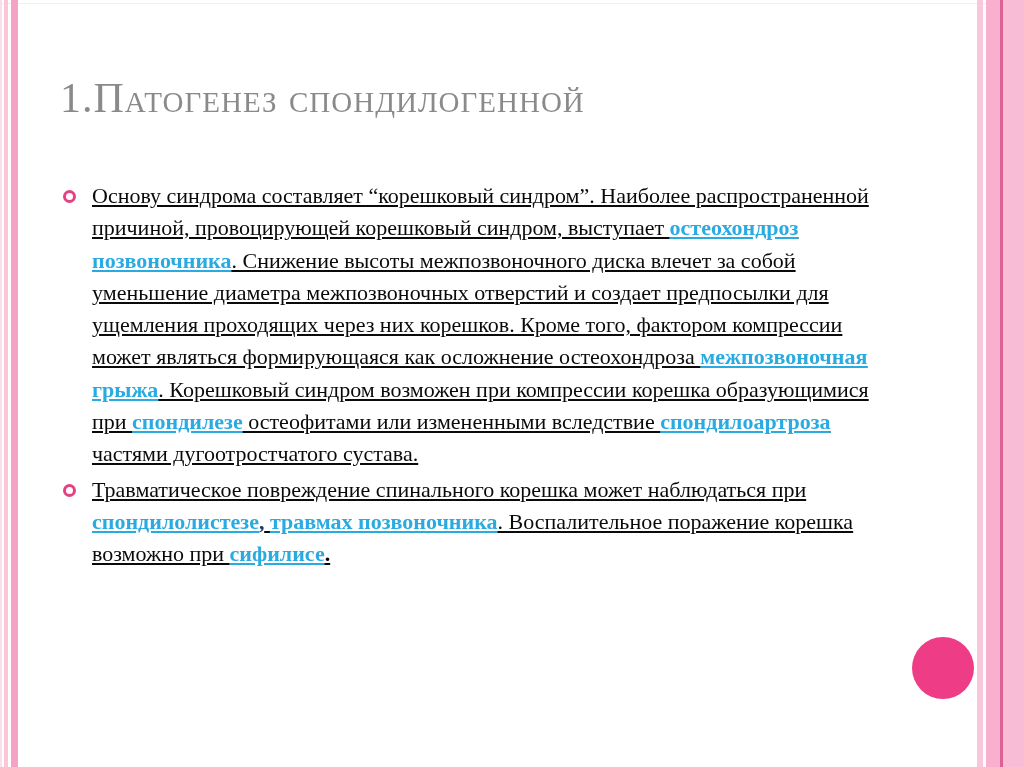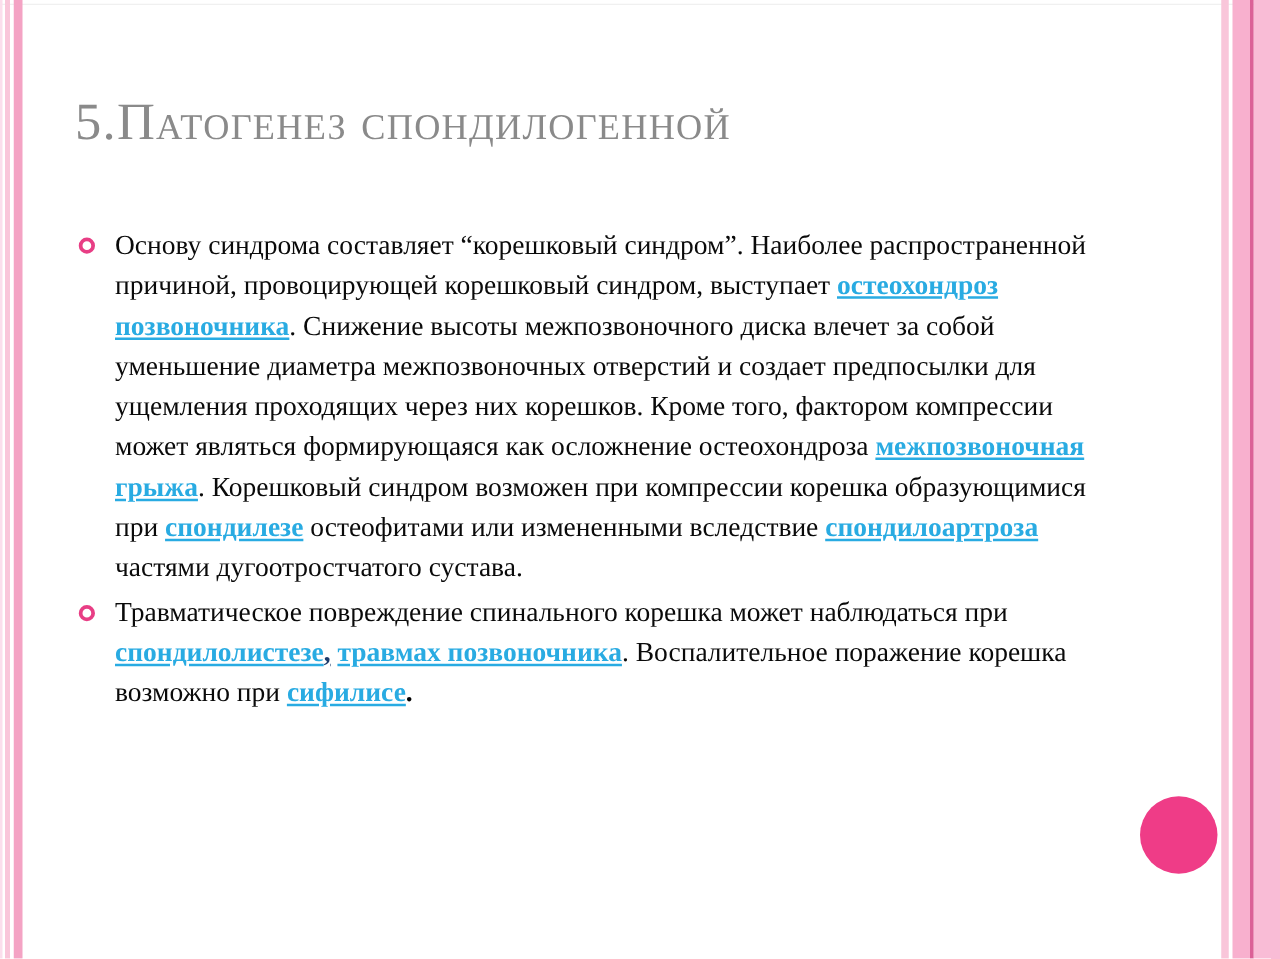--- a/index.html
+++ b/index.html
@@ -29,21 +29,21 @@
   .content{position:absolute;left:60px;top:180px;width:816px;}
   ul.bullets{list-style:none;margin:0;padding:0;}
   li.bullet{
     display:flex;align-items:flex-start;margin:0 0 3px 0;
     font-size:22px;line-height:32.3px;color:#0a0a0a;
   }
   .marker{
     flex:0 0 auto;width:7px;height:7px;border:3px solid #e83e85;
     border-radius:50%;margin:10px 16px 0 3px;background:transparent;
   }
-  .btext{flex:1 1 auto;}
+  .btext{flex:1 1 auto;text-decoration:underline;}
   .seg-plain{color:#0a0a0a;}
   .seg-link{color:#29abe2;font-weight:bold;text-decoration:underline;cursor:pointer;}
   .seg-dark{color:#1b3a6b;font-weight:bold;text-decoration:underline;}
   .seg-bold{color:#000;font-weight:bold;}
 </style>
 </head>
 <body>
 
 <div class="slide">
 
@@ -54,21 +54,21 @@
   <div class="vstripe" id="left-thick-stripe"></div>
 
   <div class="vstripe" id="right-thin-stripe"></div>
   <div class="vstripe" id="right-band-inner"></div>
   <div class="vstripe" id="right-band-line"></div>
   <div class="vstripe" id="right-band-outer"></div>
 
   <div id="accent-circle"></div>
 
   <h1 class="title">
-    <span>5.Патогенез спондилогенной</span>
+    <span>1.Патогенез спондилогенной</span>
   </h1>
 
   <div class="content">
     <ul class="bullets" id="bullet-list">
         <li class="bullet">
           <span class="marker"></span>
           <span class="btext"><span class="seg-plain">Основу синдрома составляет “корешковый синдром”. Наиболее распространенной причиной, провоцирующей корешковый синдром, выступает </span><a class="seg-link">остеохондроз позвоночника</a><span class="seg-plain">. Снижение высоты межпозвоночного диска влечет за собой уменьшение диаметра межпозвоночных отверстий и создает предпосылки для ущемления проходящих через них корешков. Кроме того, фактором компрессии может являться формирующаяся как осложнение остеохондроза </span><a class="seg-link">межпозвоночная грыжа</a><span class="seg-plain">. Корешковый синдром возможен при компрессии корешка образующимися при </span><a class="seg-link">спондилезе</a><span class="seg-plain"> остеофитами или измененными вследствие </span><a class="seg-link">спондилоартроза</a><span class="seg-plain"> частями дугоотростчатого сустава.</span></span>
         </li>
         <li class="bullet">
           <span class="marker"></span>

